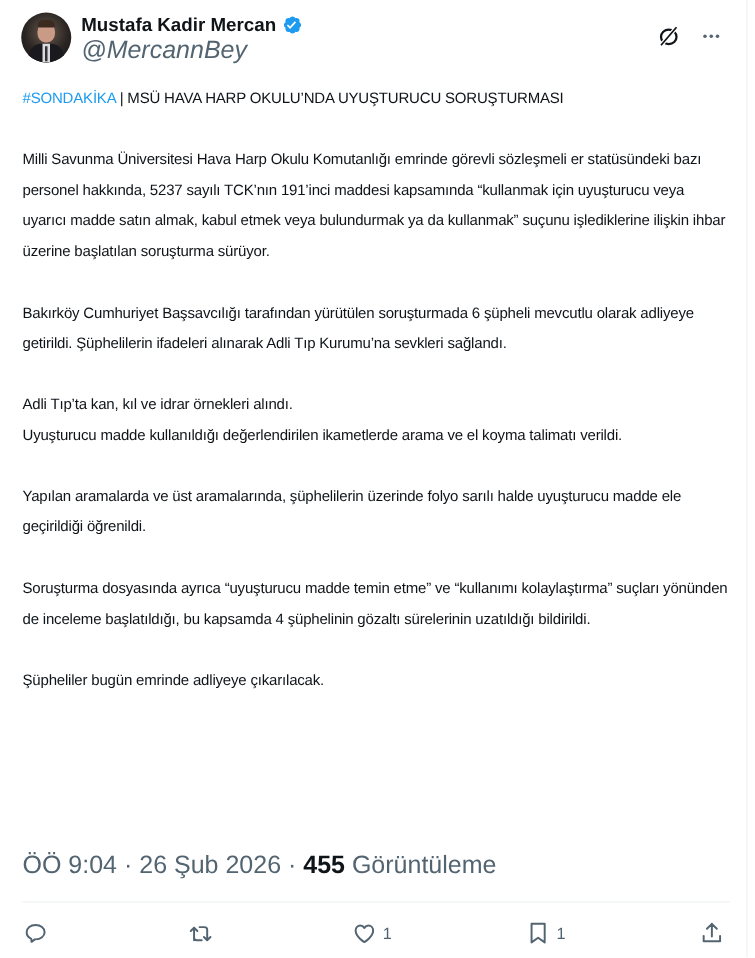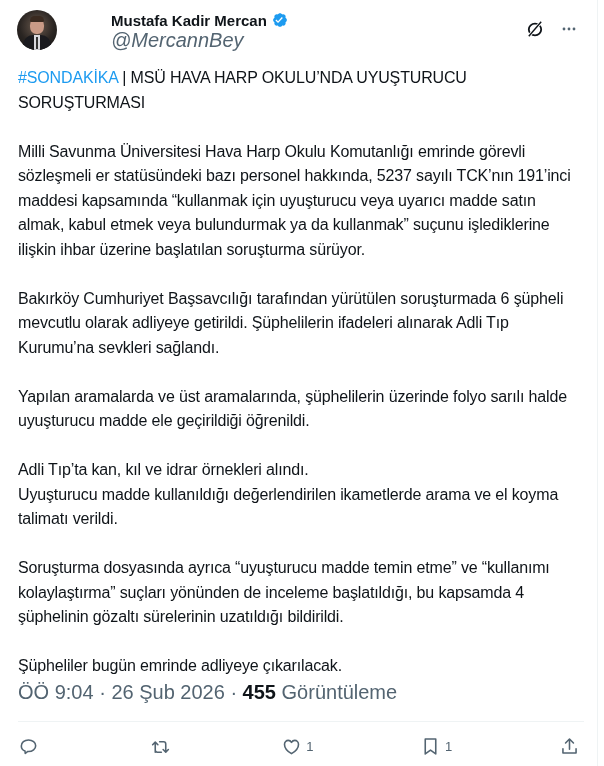--- a/index.html
+++ b/index.html
@@ -24,21 +24,20 @@
       box-sizing: border-box;
     }
     .header {
       position: absolute;
       left: 17px;
       top: 8px;
       right: 18px;
       height: 44px;
       display: flex;
       align-items: center;
-      gap: 46px;
     }
     .avatar {
       width: 40px;
       height: 40px;
       border-radius: 50%;
       overflow: hidden;
       flex: 0 0 auto;
       background: radial-gradient(circle at 50% 40%, #6b5a4e 0%, #2a2522 55%, #141212 100%);
       position: relative;
     }
@@ -121,21 +120,21 @@
       height: 20px;
       display: inline-flex;
       align-items: center;
       justify-content: center;
     }
     .body {
       position: absolute;
       left: 18px;
       top: 66px;
       width: 566px;
-      font-size: 16px;
+      font-size: 12px;
       line-height: 24.5px;
       color: #0f1419;
       letter-spacing: -0.15px;
     }
     .body p {
       margin: 0 0 24.5px 0;
     }
     .hashtag {
       color: #1d9bf0;
     }
@@ -228,22 +227,22 @@
           <circle cx="15" cy="10" r="1.4" fill="#536471"></circle>
         </svg>
       </span>
     </div>
   </div>
 
   <div class="body">
     <p><span class="hashtag">#SONDAKİKA</span><span> | MSÜ HAVA HARP OKULU’NDA UYUŞTURUCU SORUŞTURMASI</span></p>
     <p>Milli Savunma Üniversitesi Hava Harp Okulu Komutanlığı emrinde görevli sözleşmeli er statüsündeki bazı personel hakkında, 5237 sayılı TCK’nın 191’inci maddesi kapsamında “kullanmak için uyuşturucu veya uyarıcı madde satın almak, kabul etmek veya bulundurmak ya da kullanmak” suçunu işlediklerine ilişkin ihbar üzerine başlatılan soruşturma sürüyor.</p>
     <p>Bakırköy Cumhuriyet Başsavcılığı tarafından yürütülen soruşturmada 6 şüpheli mevcutlu olarak adliyeye getirildi. Şüphelilerin ifadeleri alınarak Adli Tıp Kurumu’na sevkleri sağlandı.</p>
+    <p style="margin-bottom:24.5px;"><span>Adli Tıp’ta kan, kıl ve idrar örnekleri alındı.</span><br><span>Uyuşturucu madde kullanıldığı değerlendirilen ikametlerde arama ve el koyma talimatı verildi.</span></p>
     <p>Yapılan aramalarda ve üst aramalarında, şüphelilerin üzerinde folyo sarılı halde uyuşturucu madde ele geçirildiği öğrenildi.</p>
-    <p style="margin-bottom:24.5px;"><span>Adli Tıp’ta kan, kıl ve idrar örnekleri alındı.</span><br><span>Uyuşturucu madde kullanıldığı değerlendirilen ikametlerde arama ve el koyma talimatı verildi.</span></p>
     <p>Soruşturma dosyasında ayrıca “uyuşturucu madde temin etme” ve “kullanımı kolaylaştırma” suçları yönünden de inceleme başlatıldığı, bu kapsamda 4 şüphelinin gözaltı sürelerinin uzatıldığı bildirildi.</p>
     <p>Şüpheliler bugün emrinde adliyeye çıkarılacak.</p>
   </div>
 
   <div class="meta">
     <span>ÖÖ 9:04</span><span> · </span><span>26 Şub 2026</span><span> · </span><span class="views-count">455</span><span> Görüntüleme</span>
   </div>
 
   <div class="divider"></div>
 

